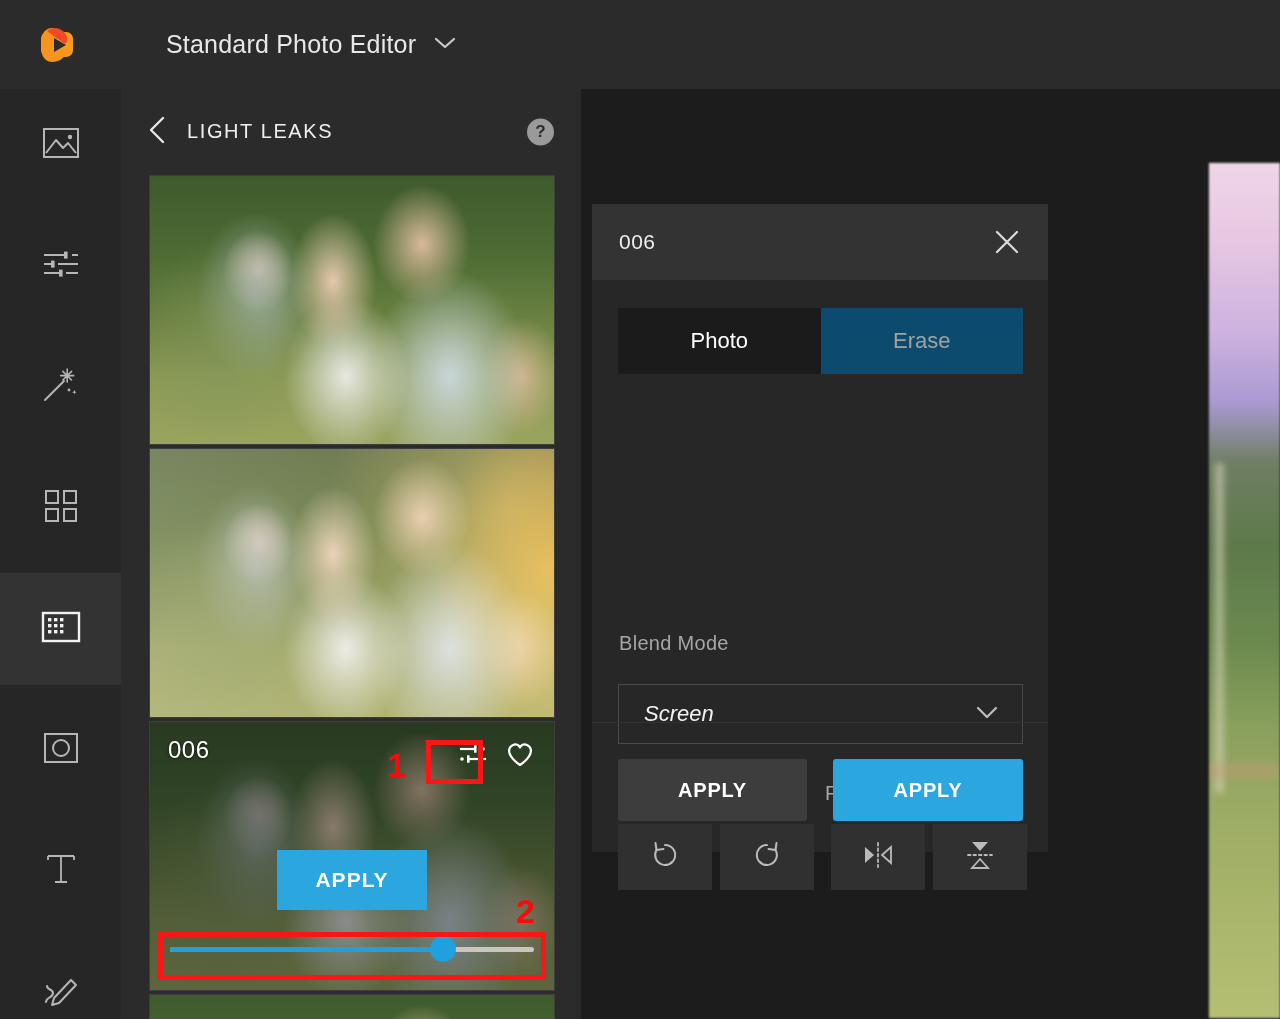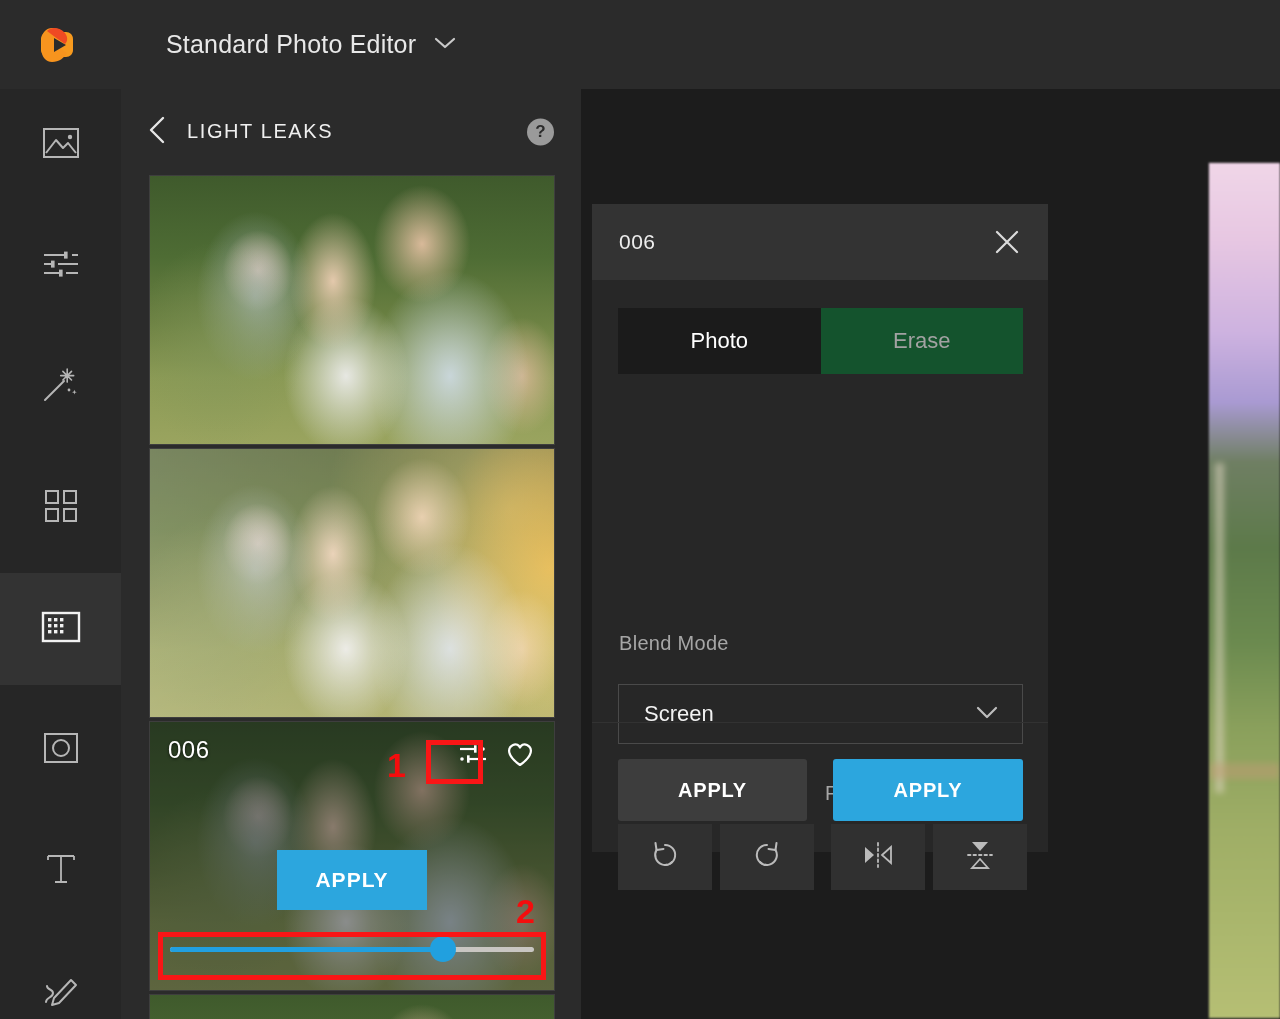--- a/index.html
+++ b/index.html
@@ -177,32 +177,32 @@
 
   #tabs {
     position: absolute; left: 26px; top: 104px; width: 405px; height: 66px;
     display: flex;
   }
   .tab {
     flex: 1; display: flex; align-items: center; justify-content: center;
     font-size: 22px; cursor: pointer;
   }
   .tab.active { background: #1b1b1b; color: #ffffff; }
-  .tab.inactive { background: #14532d; color: #a2a2a2; }
+  .tab.inactive { background: #0c4a6e; color: #a2a2a2; }
 
   .field-label {
     position: absolute; color: #a6a6a6; font-size: 20px; letter-spacing: .3px;
   }
   #blend-label { left: 27px; top: 428px; }
   #blend-select {
     position: absolute; left: 26px; top: 480px; width: 405px; height: 60px;
     background: #272727; border: 1px solid #4a4a4a;
     display: flex; align-items: center; cursor: pointer;
   }
-  #blend-value { margin-left: 25px; color: #f2f2f2; font-size: 22px; }
+  #blend-value { margin-left: 25px; color: #f2f2f2; font-size: 22px; font-style: italic; }
   #blend-chev { position: absolute; right: 24px; color: #bdbdbd; }
 
   #rotate-label { left: 27px; top: 578px; }
   #flip-label { left: 233px; top: 578px; }
 
   .icon-btn {
     position: absolute; top: 620px; width: 94px; height: 66px;
     background: #303030; display: flex; align-items: center; justify-content: center;
     cursor: pointer; color: #bbbbbb;
   }

